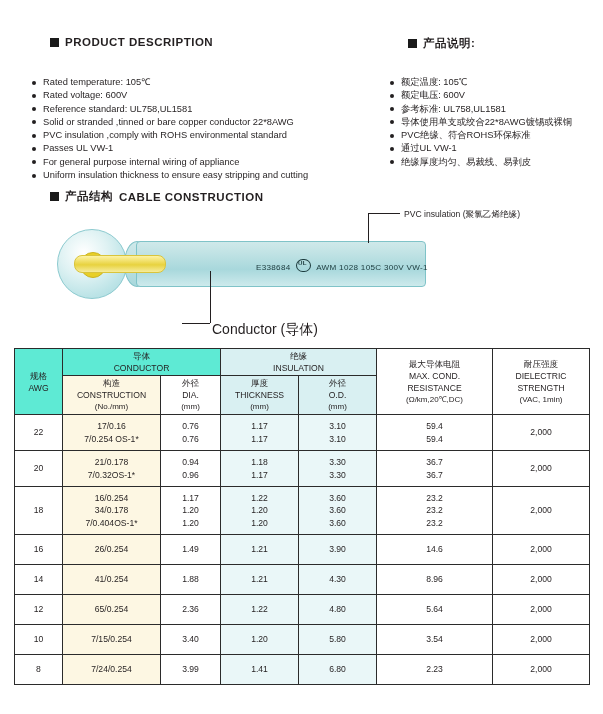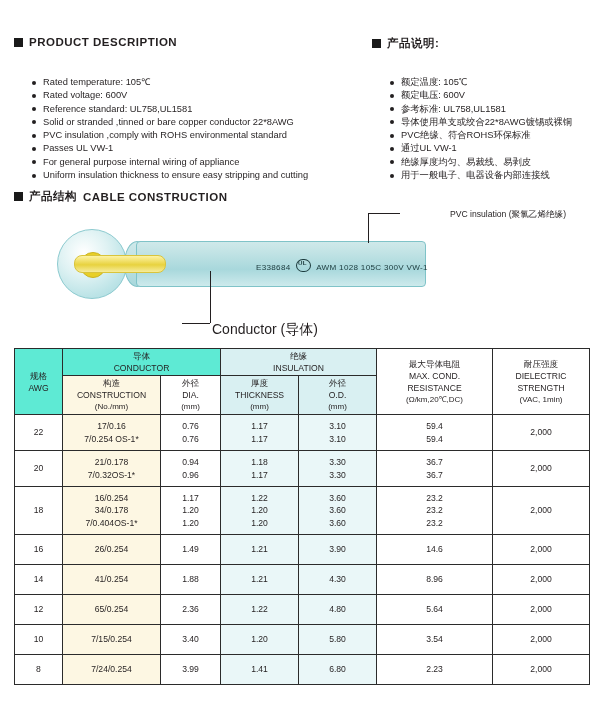--- a/index.html
+++ b/index.html
@@ -4,21 +4,21 @@
 <style>
   html,body{margin:0;padding:0;}
   body{
     width:603px;height:714px;background:#ffffff;
     font-family:"Liberation Sans", sans-serif;
     color:#231f20;position:relative;overflow:hidden;
   }
   .wrap{position:relative;width:603px;height:714px;}
 
   
-  .sec-head{display:flex;align-items:center;gap:6px;}
+  .sec-head{display:flex;align-items:center;gap:6px;margin-left:36px;}
   .sq{width:9px;height:9px;background:#1a1a1a;display:inline-block;flex:none;}
   .sec-title{font-size:11.5px;font-weight:bold;letter-spacing:.5px;}
 
   #desc-head{position:absolute;left:14px;top:36px;}
   #spec-head{position:absolute;left:372px;top:36px;align-items:center;}
   #struct-head{position:absolute;left:14px;top:189px;}
   #struct-head .sec-title{font-weight:bold;}
 
   
   ul.bul{list-style:none;margin:16px;padding:0;}
@@ -49,21 +49,21 @@
   }
   .ring{
     position:absolute;left:57px;top:24px;width:68px;height:68px;border-radius:50%;
     background:radial-gradient(circle at 38% 33%, #ffffff 0%, #dff2f3 38%, #bde4e7 70%, #a5d7dc 100%);
     border:1px solid #8ccacf;
   }
   .ring .dot{
     position:absolute;left:50%;top:50%;width:24px;height:24px;margin:-12px 0 0 -12px;
     border-radius:50%;background:#e8cf27;border:1px solid #cbb31f;
   }
-  .label-pvc{position:absolute;left:404px;top:4px;font-size:8.6px;white-space:nowrap;margin-left:46px;}
+  .label-pvc{position:absolute;left:404px;top:4px;font-size:8.6px;white-space:nowrap;}
   .label-cond{position:absolute;left:212px;top:116px;font-size:14px;white-space:nowrap;}
   .lead{position:absolute;background:#231f20;}
   .print{
     position:absolute;left:256px;top:52px;font-size:8.1px;color:#1b3a3c;white-space:nowrap;
     letter-spacing:.3px;
   }
   .ul-mark{
     display:inline-block;width:13px;height:11px;border:1.2px solid #1b3a3c;border-radius:50%/55%;
     position:relative;top:2px;margin:0 3px;
   }
@@ -114,21 +114,20 @@
     <span class="sec-title">产品说明:</span>
   </div>
   <ul class="bul" id="spec-list">
     <li>额定温度: 105℃</li>
     <li>额定电压: 600V</li>
     <li>参考标准: UL758,UL1581</li>
     <li>导体使用单支或绞合22*8AWG镀锡或裸铜</li>
     <li>PVC绝缘、符合ROHS环保标准</li>
     <li>通过UL  VW-1</li>
     <li>绝缘厚度均匀、易裁线、易剥皮</li>
-    <li>用于一般电子、电器设备内部连接线</li>
   </ul>
 
   <div class="sec-head" id="struct-head">
     <span class="sq"></span>
     <span class="sec-title">产品结构</span>
     <span class="sec-title en">CABLE CONSTRUCTION</span>
   </div>
 
   <div class="diagram">
 

